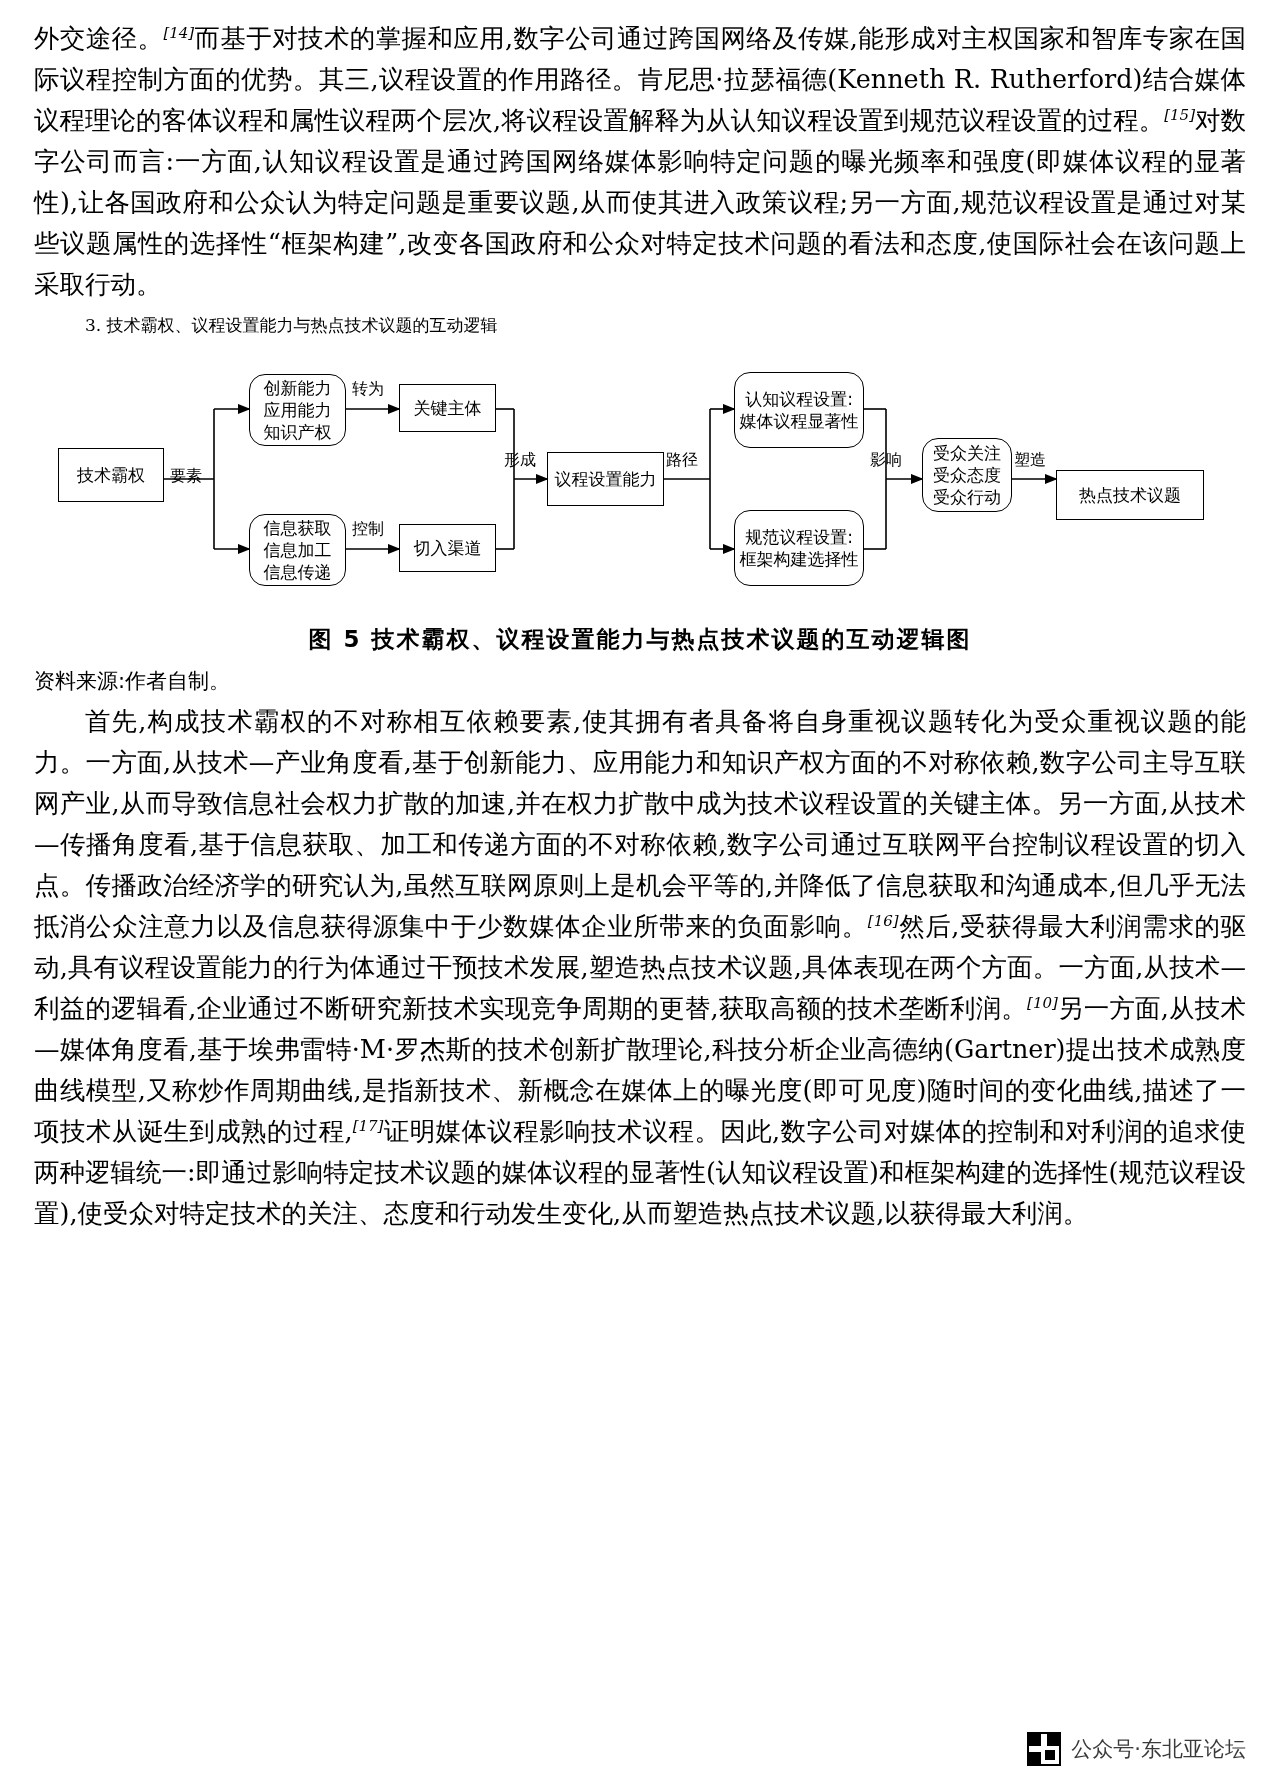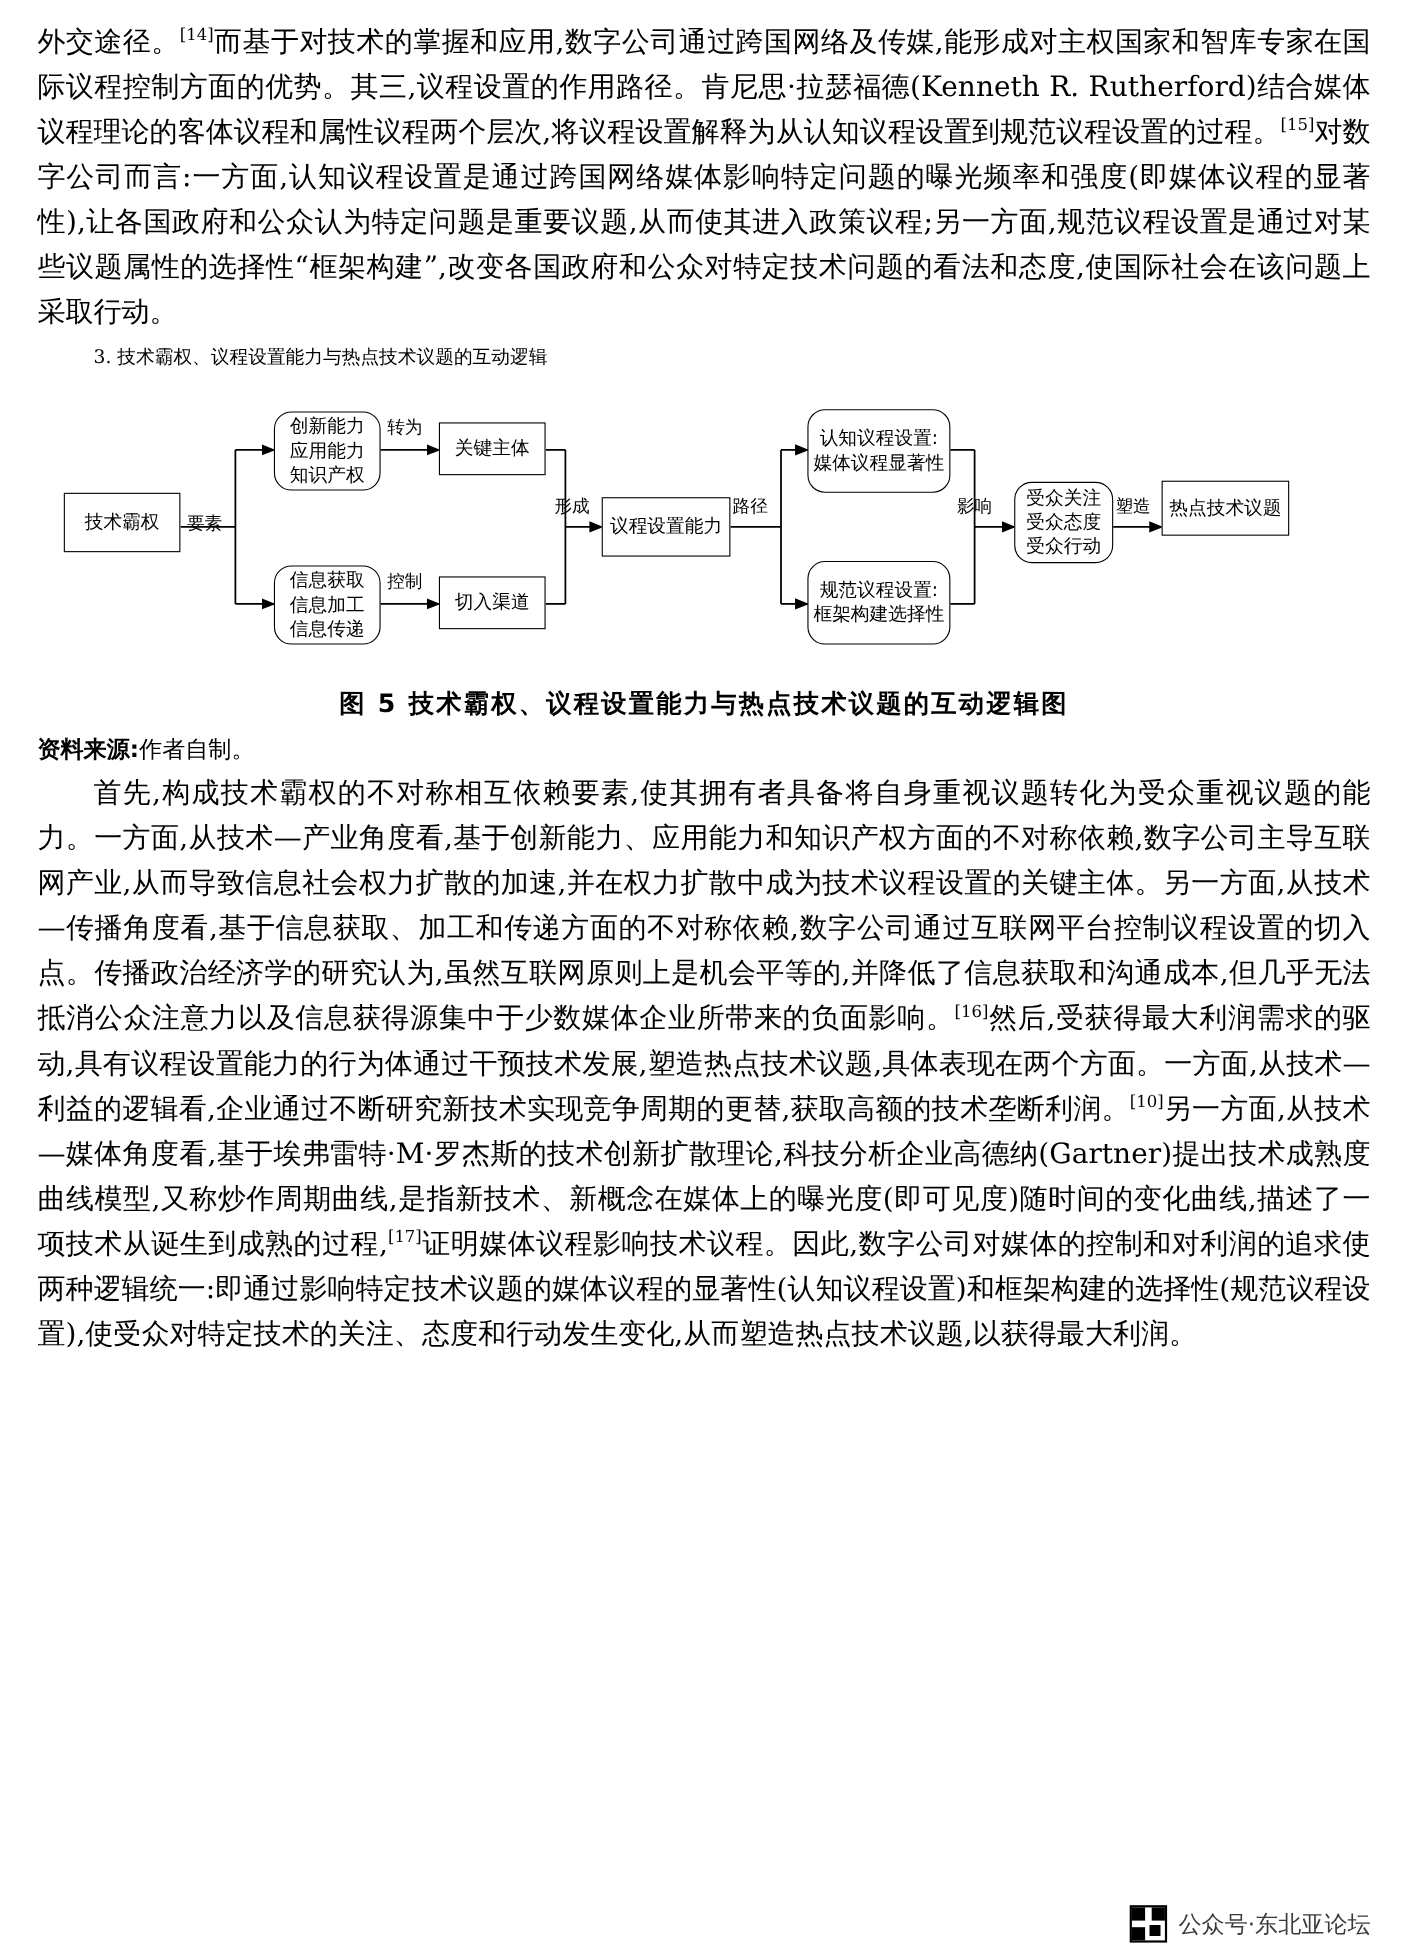--- a/index.html
+++ b/index.html
@@ -29,20 +29,21 @@
     margin: 0;
     text-align: justify;
     text-justify: inter-ideograph;
     letter-spacing: 0px;
   }
   p.indent { text-indent: 51px; }
   sup {
     font-size: 15px;
     vertical-align: super;
     line-height: 0;
+    font-style: italic;
   }
   .heading {
     font-size: 17px;
     line-height: 41px;
     margin: 0;
     text-indent: 51px;
   }
   
   .figure-wrap {
     position: relative;
@@ -56,21 +57,21 @@
     font-weight: bold;
     letter-spacing: 2px;
     margin: 10px 0 12px 0;
     font-family: "DejaVu Sans", "Liberation Sans", sans-serif;
   }
   .fig-source {
     font-size: 21px;
     margin: 0 0 6px 0;
     font-family: "DejaVu Sans", "Liberation Sans", sans-serif;
   }
-  .fig-source b { font-weight: bold; }
+  .fig-source b { font-weight: normal; }
 
   .node {
     position: absolute;
     box-sizing: border-box;
     border: 1.6px solid #000;
     background: #fff;
     display: flex;
     align-items: center;
     justify-content: center;
     text-align: center;
@@ -192,21 +193,21 @@
     <div class="node rounded" style="left:700px; top:136px; width:130px; height:76px;">规范议程设置:
 框架构建选择性</div>
 
     <div class="node rounded" style="left:700px; top:-2px; width:130px; height:76px;">认知议程设置:
 媒体议程显著性</div>
 
     <div class="node rounded" style="left:888px; top:64px; width:90px; height:74px;">受众关注
 受众态度
 受众行动</div>
 
-    <div class="node" style="left:1022px; top:63px; width:116px; height:50px;">热点技术议题</div>
+    <div class="node" style="left:1022px; top:96px; width:148px; height:50px;">热点技术议题</div>
 
     <div class="edge-label" style="left:136px; top:92px;">要素</div>
     <div class="edge-label" style="left:318px; top:5px;">转为</div>
     <div class="edge-label" style="left:318px; top:145px;">控制</div>
     <div class="edge-label" style="left:470px; top:76px;">形成</div>
     <div class="edge-label" style="left:632px; top:76px;">路径</div>
     <div class="edge-label" style="left:836px; top:76px;">影响</div>
     <div class="edge-label" style="left:980px; top:76px;">塑造</div>
   </div>
 

